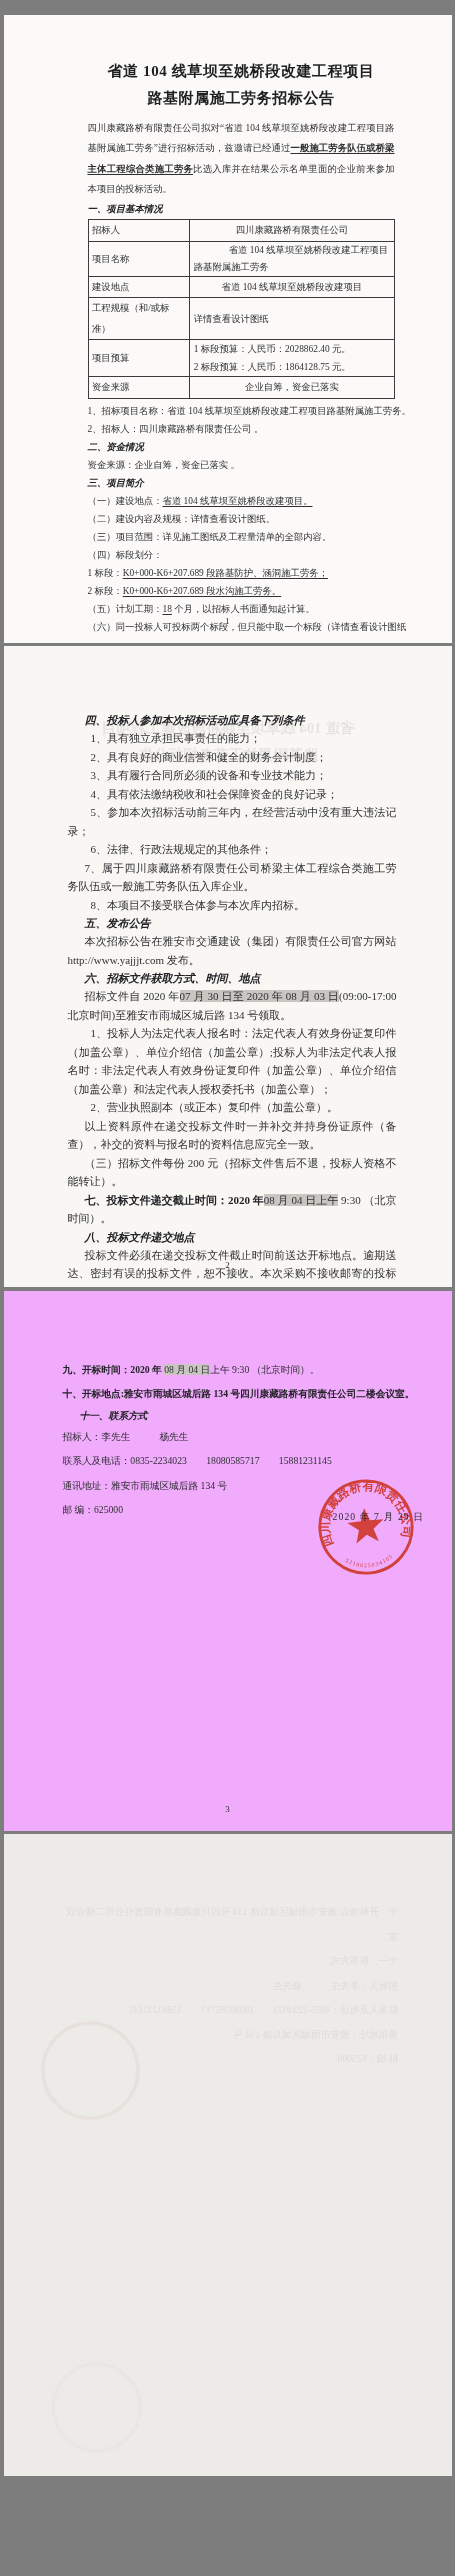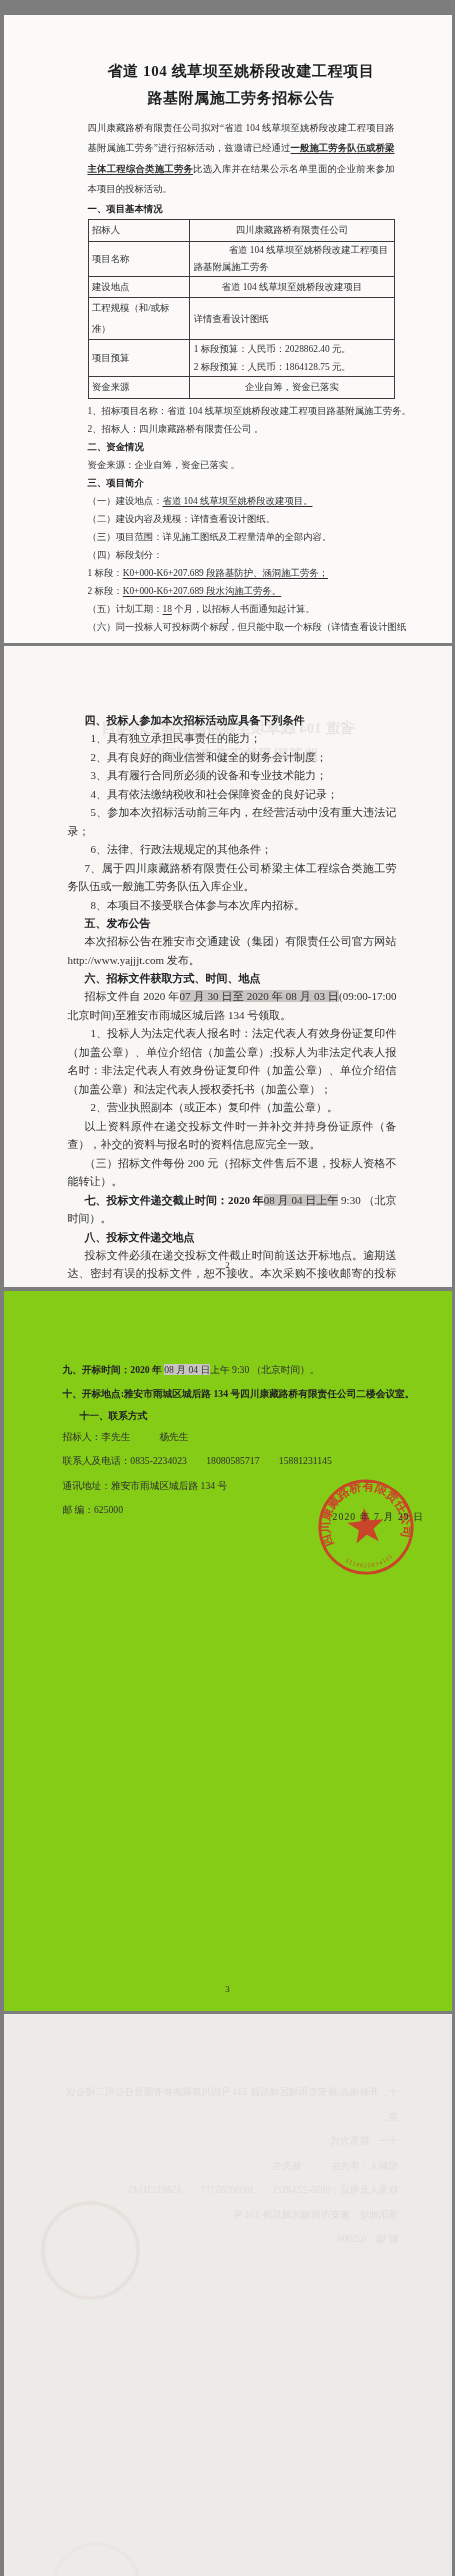--- a/index.html
+++ b/index.html
@@ -12,41 +12,41 @@
   .doc{padding-top:15px;}
   .sheet{
     position:relative;
     width:448px;
     margin:0 auto 3.4px auto;
     overflow:hidden;
     box-sizing:border-box;
   }
   .sheet-1{height:628px;background:#fbfaf8;}
   .sheet-2{height:641px;background:#f8f7f4;}
-  .sheet-3{height:720px;background:#84cc16;}
+  .sheet-3{height:540px;background:#f0abfc;}
   .sheet-4{height:642px;background:#edebe8;}
 
   
   .p1-inner{padding:43px 57px 0 84px;}
   .doc-title{
     text-align:center;
     font-size:15px;
     font-weight:bold;
     line-height:27px;
     color:#1f1f22;
     letter-spacing:0.6px;
     width:307px;
   }
   .p1-body{width:307px;font-size:9.4px;line-height:20.5px;color:#302f33;}
   .p1-intro{margin:5.7px 0 0 0;text-align:justify;}
   .h-bold{font-weight:bold;color:#232226;}
   .p1-line{line-height:18px;margin:0;}
   .emph{font-weight:bold;text-decoration:underline;text-underline-offset:2.3px;}
   .u{text-decoration:underline;text-underline-offset:2.3px;}
-  .sec-head{font-weight:bold;line-height:18px;margin:0;color:#232226;}
+  .sec-head{font-weight:bold;line-height:18px;margin:0;color:#232226;font-style:italic;}
   table.tender{
     border-collapse:collapse;
     width:307px;
     margin:1.7px 0 3.4px 0;
     font-size:9.4px;
     color:#302f33;
   }
   table.tender td{border:0.6px solid #3c3b3e;padding:0 3.4px;}
   td.t-label{width:94px;padding-left:9px;height:18px;}
   td.t-val-c{text-align:center;}

